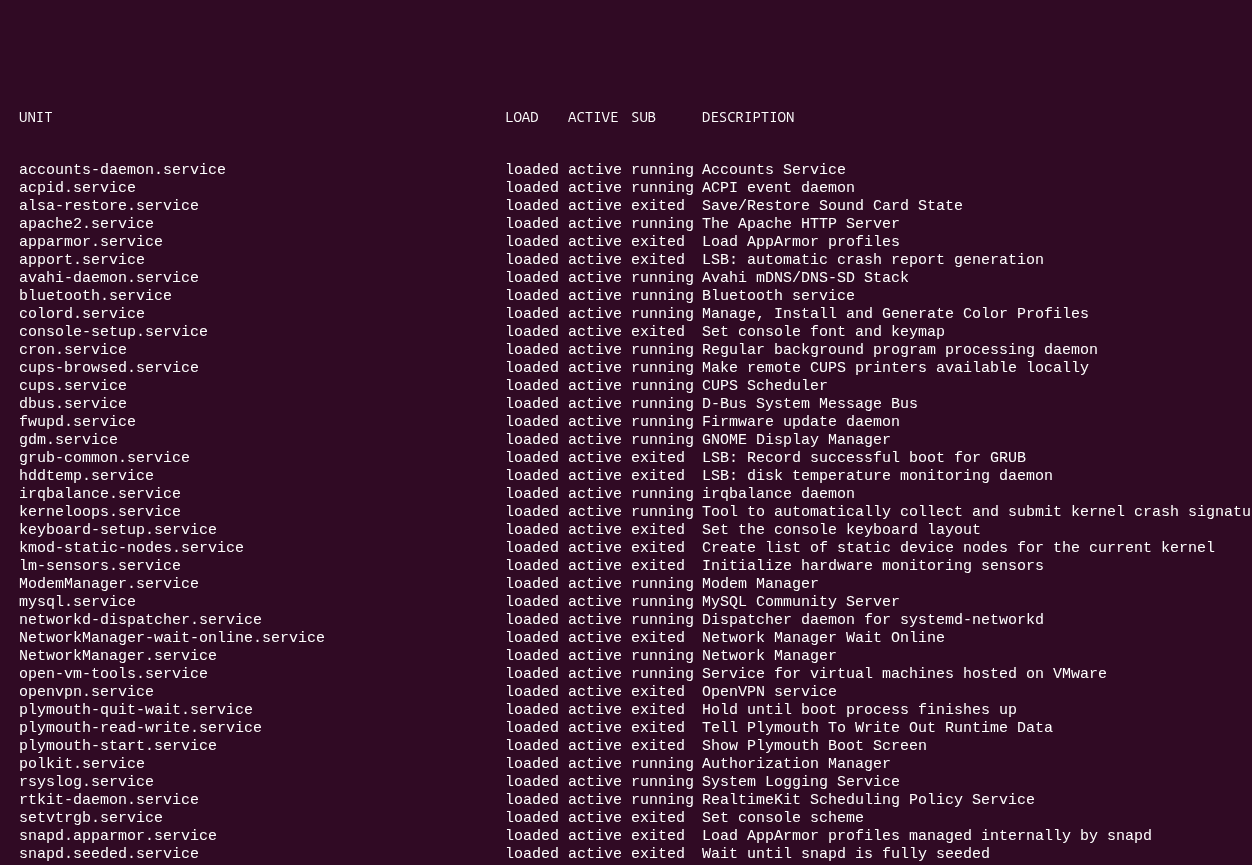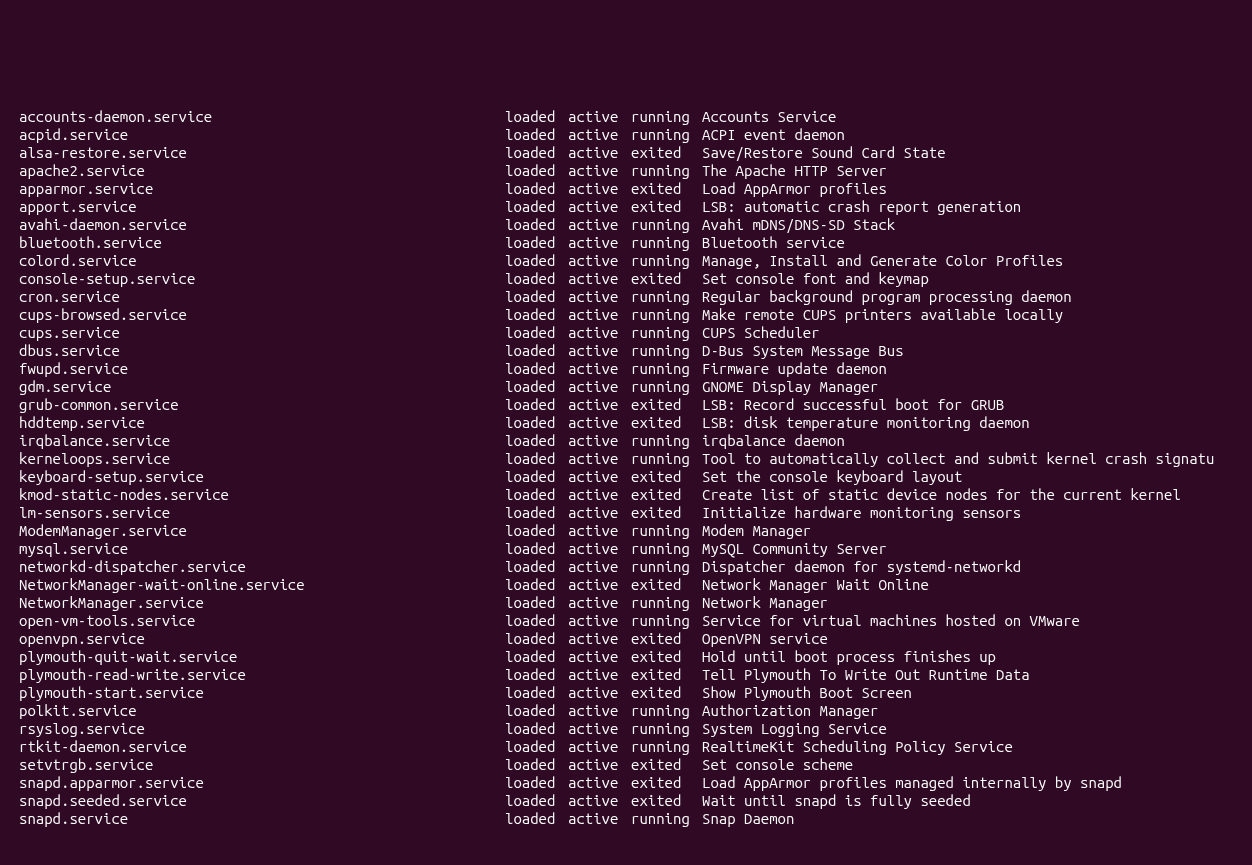--- a/index.html
+++ b/index.html
@@ -16,32 +16,34 @@
   }
   .terminal {
     padding: 0;
   }
   .header {
     text-decoration: underline;
     color: #ffffff;
   }
   .row {
     display: flex;
+    font-family: Liberation Mono, monospace;
   }
   .indent { width: 19px; display: inline-block; }
   .unit-col { display: inline-block; width: 486px; }
   .load-col { display: inline-block; width: 63px; }
   .active-col { display: inline-block; width: 63px; }
   .sub-col { display: inline-block; width: 71px; }
   .desc-col { display: inline-block; }
 </style>
 </head>
 <body>
 
 
 
 <div class="terminal">
+  <div class="header"><span class="indent">  </span><span class="unit-col">UNIT</span><span class="load-col">LOAD</span><span class="active-col">ACTIVE</span><span class="sub-col">SUB</span><span class="desc-col">DESCRIPTION</span></div>
   <div id="service-rows"><div class="row"><span class="indent">  </span><span class="unit-col">accounts-daemon.service</span><span class="load-col">loaded</span><span class="active-col">active</span><span class="sub-col">running</span><span class="desc-col">Accounts Service</span></div><div class="row"><span class="indent">  </span><span class="unit-col">acpid.service</span><span class="load-col">loaded</span><span class="active-col">active</span><span class="sub-col">running</span><span class="desc-col">ACPI event daemon</span></div><div class="row"><span class="indent">  </span><span class="unit-col">alsa-restore.service</span><span class="load-col">loaded</span><span class="active-col">active</span><span class="sub-col">exited</span><span class="desc-col">Save/Restore Sound Card State</span></div><div class="row"><span class="indent">  </span><span class="unit-col">apache2.service</span><span class="load-col">loaded</span><span class="active-col">active</span><span class="sub-col">running</span><span class="desc-col">The Apache HTTP Server</span></div><div class="row"><span class="indent">  </span><span class="unit-col">apparmor.service</span><span class="load-col">loaded</span><span class="active-col">active</span><span class="sub-col">exited</span><span class="desc-col">Load AppArmor profiles</span></div><div class="row"><span class="indent">  </span><span class="unit-col">apport.service</span><span class="load-col">loaded</span><span class="active-col">active</span><span class="sub-col">exited</span><span class="desc-col">LSB: automatic crash report generation</span></div><div class="row"><span class="indent">  </span><span class="unit-col">avahi-daemon.service</span><span class="load-col">loaded</span><span class="active-col">active</span><span class="sub-col">running</span><span class="desc-col">Avahi mDNS/DNS-SD Stack</span></div><div class="row"><span class="indent">  </span><span class="unit-col">bluetooth.service</span><span class="load-col">loaded</span><span class="active-col">active</span><span class="sub-col">running</span><span class="desc-col">Bluetooth service</span></div><div class="row"><span class="indent">  </span><span class="unit-col">colord.service</span><span class="load-col">loaded</span><span class="active-col">active</span><span class="sub-col">running</span><span class="desc-col">Manage, Install and Generate Color Profiles</span></div><div class="row"><span class="indent">  </span><span class="unit-col">console-setup.service</span><span class="load-col">loaded</span><span class="active-col">active</span><span class="sub-col">exited</span><span class="desc-col">Set console font and keymap</span></div><div class="row"><span class="indent">  </span><span class="unit-col">cron.service</span><span class="load-col">loaded</span><span class="active-col">active</span><span class="sub-col">running</span><span class="desc-col">Regular background program processing daemon</span></div><div class="row"><span class="indent">  </span><span class="unit-col">cups-browsed.service</span><span class="load-col">loaded</span><span class="active-col">active</span><span class="sub-col">running</span><span class="desc-col">Make remote CUPS printers available locally</span></div><div class="row"><span class="indent">  </span><span class="unit-col">cups.service</span><span class="load-col">loaded</span><span class="active-col">active</span><span class="sub-col">running</span><span class="desc-col">CUPS Scheduler</span></div><div class="row"><span class="indent">  </span><span class="unit-col">dbus.service</span><span class="load-col">loaded</span><span class="active-col">active</span><span class="sub-col">running</span><span class="desc-col">D-Bus System Message Bus</span></div><div class="row"><span class="indent">  </span><span class="unit-col">fwupd.service</span><span class="load-col">loaded</span><span class="active-col">active</span><span class="sub-col">running</span><span class="desc-col">Firmware update daemon</span></div><div class="row"><span class="indent">  </span><span class="unit-col">gdm.service</span><span class="load-col">loaded</span><span class="active-col">active</span><span class="sub-col">running</span><span class="desc-col">GNOME Display Manager</span></div><div class="row"><span class="indent">  </span><span class="unit-col">grub-common.service</span><span class="load-col">loaded</span><span class="active-col">active</span><span class="sub-col">exited</span><span class="desc-col">LSB: Record successful boot for GRUB</span></div><div class="row"><span class="indent">  </span><span class="unit-col">hddtemp.service</span><span class="load-col">loaded</span><span class="active-col">active</span><span class="sub-col">exited</span><span class="desc-col">LSB: disk temperature monitoring daemon</span></div><div class="row"><span class="indent">  </span><span class="unit-col">irqbalance.service</span><span class="load-col">loaded</span><span class="active-col">active</span><span class="sub-col">running</span><span class="desc-col">irqbalance daemon</span></div><div class="row"><span class="indent">  </span><span class="unit-col">kerneloops.service</span><span class="load-col">loaded</span><span class="active-col">active</span><span class="sub-col">running</span><span class="desc-col">Tool to automatically collect and submit kernel crash signatu</span></div><div class="row"><span class="indent">  </span><span class="unit-col">keyboard-setup.service</span><span class="load-col">loaded</span><span class="active-col">active</span><span class="sub-col">exited</span><span class="desc-col">Set the console keyboard layout</span></div><div class="row"><span class="indent">  </span><span class="unit-col">kmod-static-nodes.service</span><span class="load-col">loaded</span><span class="active-col">active</span><span class="sub-col">exited</span><span class="desc-col">Create list of static device nodes for the current kernel</span></div><div class="row"><span class="indent">  </span><span class="unit-col">lm-sensors.service</span><span class="load-col">loaded</span><span class="active-col">active</span><span class="sub-col">exited</span><span class="desc-col">Initialize hardware monitoring sensors</span></div><div class="row"><span class="indent">  </span><span class="unit-col">ModemManager.service</span><span class="load-col">loaded</span><span class="active-col">active</span><span class="sub-col">running</span><span class="desc-col">Modem Manager</span></div><div class="row"><span class="indent">  </span><span class="unit-col">mysql.service</span><span class="load-col">loaded</span><span class="active-col">active</span><span class="sub-col">running</span><span class="desc-col">MySQL Community Server</span></div><div class="row"><span class="indent">  </span><span class="unit-col">networkd-dispatcher.service</span><span class="load-col">loaded</span><span class="active-col">active</span><span class="sub-col">running</span><span class="desc-col">Dispatcher daemon for systemd-networkd</span></div><div class="row"><span class="indent">  </span><span class="unit-col">NetworkManager-wait-online.service</span><span class="load-col">loaded</span><span class="active-col">active</span><span class="sub-col">exited</span><span class="desc-col">Network Manager Wait Online</span></div><div class="row"><span class="indent">  </span><span class="unit-col">NetworkManager.service</span><span class="load-col">loaded</span><span class="active-col">active</span><span class="sub-col">running</span><span class="desc-col">Network Manager</span></div><div class="row"><span class="indent">  </span><span class="unit-col">open-vm-tools.service</span><span class="load-col">loaded</span><span class="active-col">active</span><span class="sub-col">running</span><span class="desc-col">Service for virtual machines hosted on VMware</span></div><div class="row"><span class="indent">  </span><span class="unit-col">openvpn.service</span><span class="load-col">loaded</span><span class="active-col">active</span><span class="sub-col">exited</span><span class="desc-col">OpenVPN service</span></div><div class="row"><span class="indent">  </span><span class="unit-col">plymouth-quit-wait.service</span><span class="load-col">loaded</span><span class="active-col">active</span><span class="sub-col">exited</span><span class="desc-col">Hold until boot process finishes up</span></div><div class="row"><span class="indent">  </span><span class="unit-col">plymouth-read-write.service</span><span class="load-col">loaded</span><span class="active-col">active</span><span class="sub-col">exited</span><span class="desc-col">Tell Plymouth To Write Out Runtime Data</span></div><div class="row"><span class="indent">  </span><span class="unit-col">plymouth-start.service</span><span class="load-col">loaded</span><span class="active-col">active</span><span class="sub-col">exited</span><span class="desc-col">Show Plymouth Boot Screen</span></div><div class="row"><span class="indent">  </span><span class="unit-col">polkit.service</span><span class="load-col">loaded</span><span class="active-col">active</span><span class="sub-col">running</span><span class="desc-col">Authorization Manager</span></div><div class="row"><span class="indent">  </span><span class="unit-col">rsyslog.service</span><span class="load-col">loaded</span><span class="active-col">active</span><span class="sub-col">running</span><span class="desc-col">System Logging Service</span></div><div class="row"><span class="indent">  </span><span class="unit-col">rtkit-daemon.service</span><span class="load-col">loaded</span><span class="active-col">active</span><span class="sub-col">running</span><span class="desc-col">RealtimeKit Scheduling Policy Service</span></div><div class="row"><span class="indent">  </span><span class="unit-col">setvtrgb.service</span><span class="load-col">loaded</span><span class="active-col">active</span><span class="sub-col">exited</span><span class="desc-col">Set console scheme</span></div><div class="row"><span class="indent">  </span><span class="unit-col">snapd.apparmor.service</span><span class="load-col">loaded</span><span class="active-col">active</span><span class="sub-col">exited</span><span class="desc-col">Load AppArmor profiles managed internally by snapd</span></div><div class="row"><span class="indent">  </span><span class="unit-col">snapd.seeded.service</span><span class="load-col">loaded</span><span class="active-col">active</span><span class="sub-col">exited</span><span class="desc-col">Wait until snapd is fully seeded</span></div><div class="row"><span class="indent">  </span><span class="unit-col">snapd.service</span><span class="load-col">loaded</span><span class="active-col">active</span><span class="sub-col">running</span><span class="desc-col">Snap Daemon</span></div></div>
   
 </div>
 
 
 
 
 </body></html>

